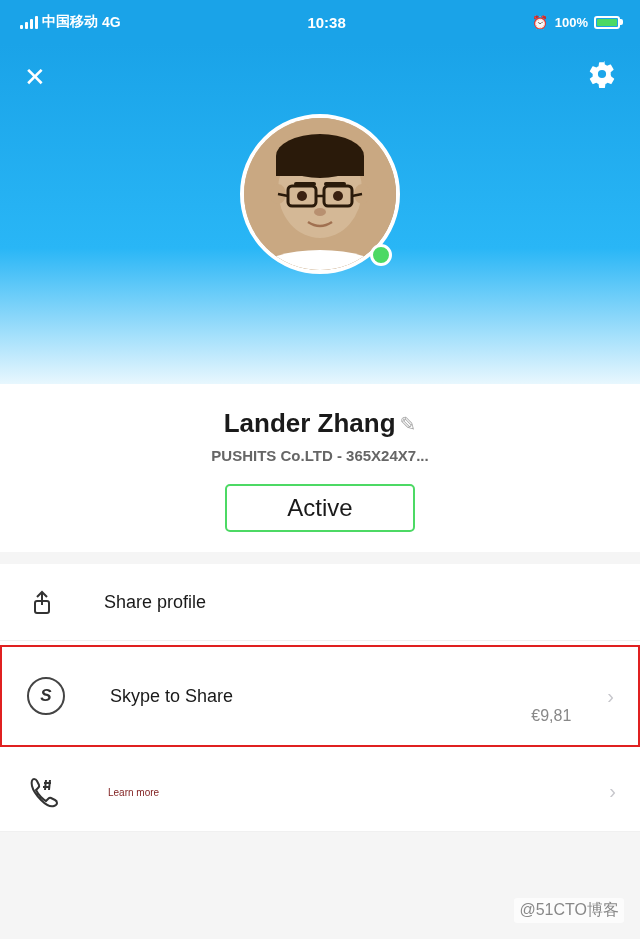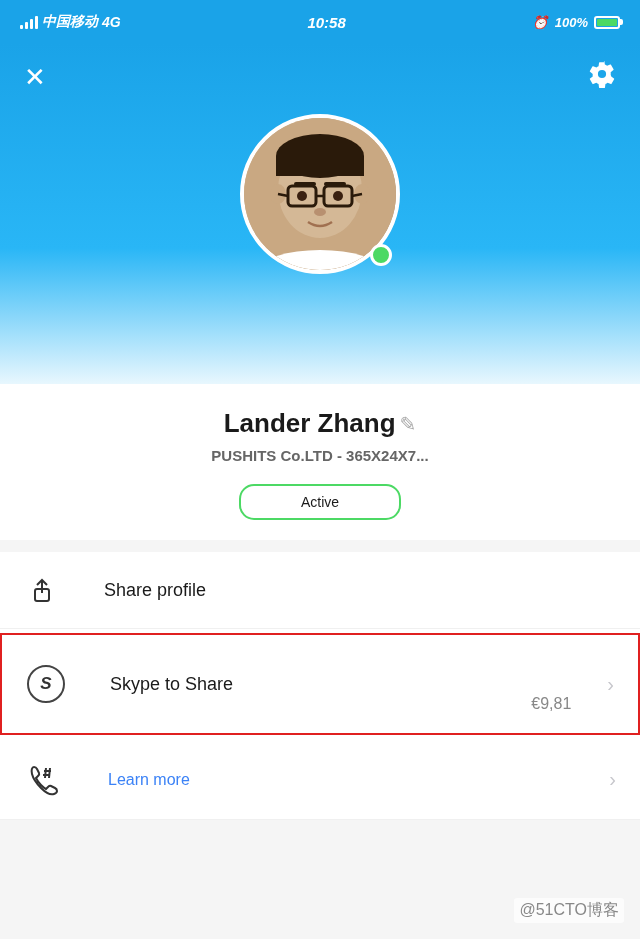--- a/index.html
+++ b/index.html
@@ -17,21 +17,20 @@
     .status-bar {
       background: #1aa3e8;
       color: white;
       height: 44px;
       display: flex;
       align-items: center;
       justify-content: space-between;
       padding: 8px 20px;
       font-size: 14px;
       font-weight: 600;
-      font-style: italic;
     }
     .status-left {
       display: flex;
       align-items: center;
       gap: 4px;
     }
     .signal-bars {
       display: flex;
       align-items: flex-end;
       gap: 2px;
@@ -193,23 +192,23 @@
 
     .company-text {
       font-size: 15px;
       color: #666;
       margin-bottom: 20px;
       font-weight: bold;
     }
 
     .status-badge {
       border: 2px solid #4cd964;
-      border-radius: 15px;
+      border-radius: 5px;
       padding: 8px 60px;
-      font-size: 14px;
+      font-size: 24px;
       color: #1a1a1a;
       cursor: pointer;
       background: white;
     }
 
     
     .menu-section {
       background: white;
       margin-top: 12px;
       width: 100%;
@@ -242,22 +241,22 @@
     }
 
     .menu-label {
       font-size: 18px;
       color: #1a1a1a;
       font-weight: 500;
       flex: 1;
     }
 
     .menu-sub {
-      font-size: 16px;
-      color: #3b82f6;
+      font-size: 10px;
+      color: #7f1d1d;
       margin-top: 2px;
     }
 
     .menu-right {
       color: #888;
       font-size: 16px;
       margin-top: 40px;
     }
 
     .chevron {
@@ -313,21 +312,21 @@
   <div class="status-left">
     <div class="signal-bars">
       <div class="signal-bar" style="height:4px"></div>
       <div class="signal-bar" style="height:7px"></div>
       <div class="signal-bar" style="height:10px"></div>
       <div class="signal-bar" style="height:13px"></div>
     </div>
     <span>中国移动</span>
     <span>4G</span>
   </div>
-  <div class="status-center">10:58</div>
+  <div class="status-center">10:38</div>
   <div class="status-right">
     <span>⏰</span>
     <span>100%</span>
     <div class="battery-container">
       <div class="battery">
         <div class="battery-fill"></div>
       </div>
     </div>
   </div>
 </div>

